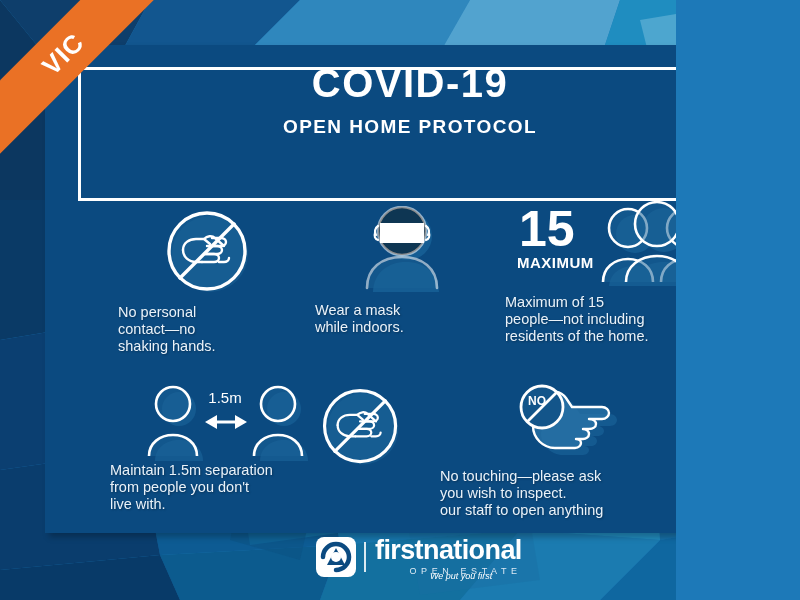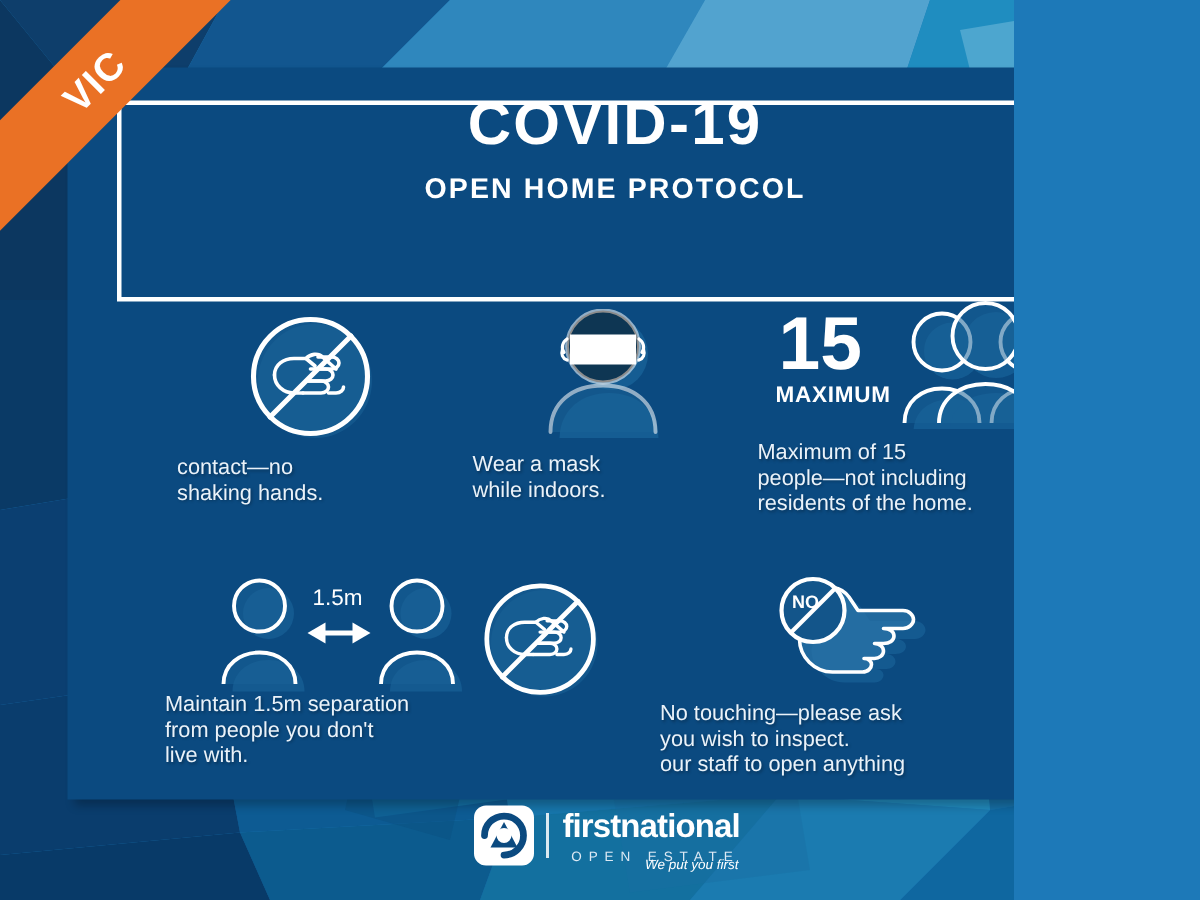--- a/index.html
+++ b/index.html
@@ -67,21 +67,21 @@
   #ribbon span{
     color:#ffffff;font-size:26px;font-weight:bold;letter-spacing:1px;
   }
 
   
   #logo{
     position:absolute;left:315px;top:536px;display:flex;align-items:center;
   }
   #logo-text{margin-left:9px;}
   .fn-name{
-    color:#ffffff;font-size:22px;font-weight:bold;letter-spacing:-.6px;
+    color:#ffffff;font-size:27px;font-weight:bold;letter-spacing:-.6px;
     line-height:27px;
   }
   .fn-sub{
     color:#dce9f4;font-size:9px;letter-spacing:4.6px;line-height:12px;
     text-align:right;margin-top:1px;
   }
   #logo-tag{
     position:absolute;left:430px;top:571px;
     color:#ffffff;font-size:9px;font-weight:normal;font-style:italic;
   }
@@ -157,20 +157,21 @@
         <path d="M21 44c0 7 6 12 13 12h6"></path>
         <path d="M42 33c3-3 8-4 11-1l9 8"></path>
         <path d="M40 56h12c3 0 5-2 5-4s-2-4-5-4H42"></path>
         <path d="M43 48h12c3 0 5-2 5-4s-2-4-5-4H45"></path>
         <path d="M48 40h11c3 0 5-2 5-4s-2-4-5-4h-9"></path>
         <path d="M57 56h5c3 0 5-2 5-4"></path>
       </g>
       <line x1="18" y1="72" x2="72" y2="18" stroke="#ffffff" stroke-width="3.4" stroke-linecap="round"></line>
     </svg>
     <div class="cap">
+      <div>No personal</div>
       <div>contact—no</div>
       <div>shaking hands.</div>
     </div>
   </div>
 
   <div class="item" id="it-mask">
     <svg class="iconwrap" width="110" height="86" viewBox="0 0 110 86">
       <g transform="translate(3,3)">
         <circle cx="55" cy="27" r="24" fill="#1d6aa0" opacity=".6"></circle>
         <path d="M20 84c0-20 15-31 33-31s33 11 33 31z" fill="#1d6aa0" opacity=".6"></path>

